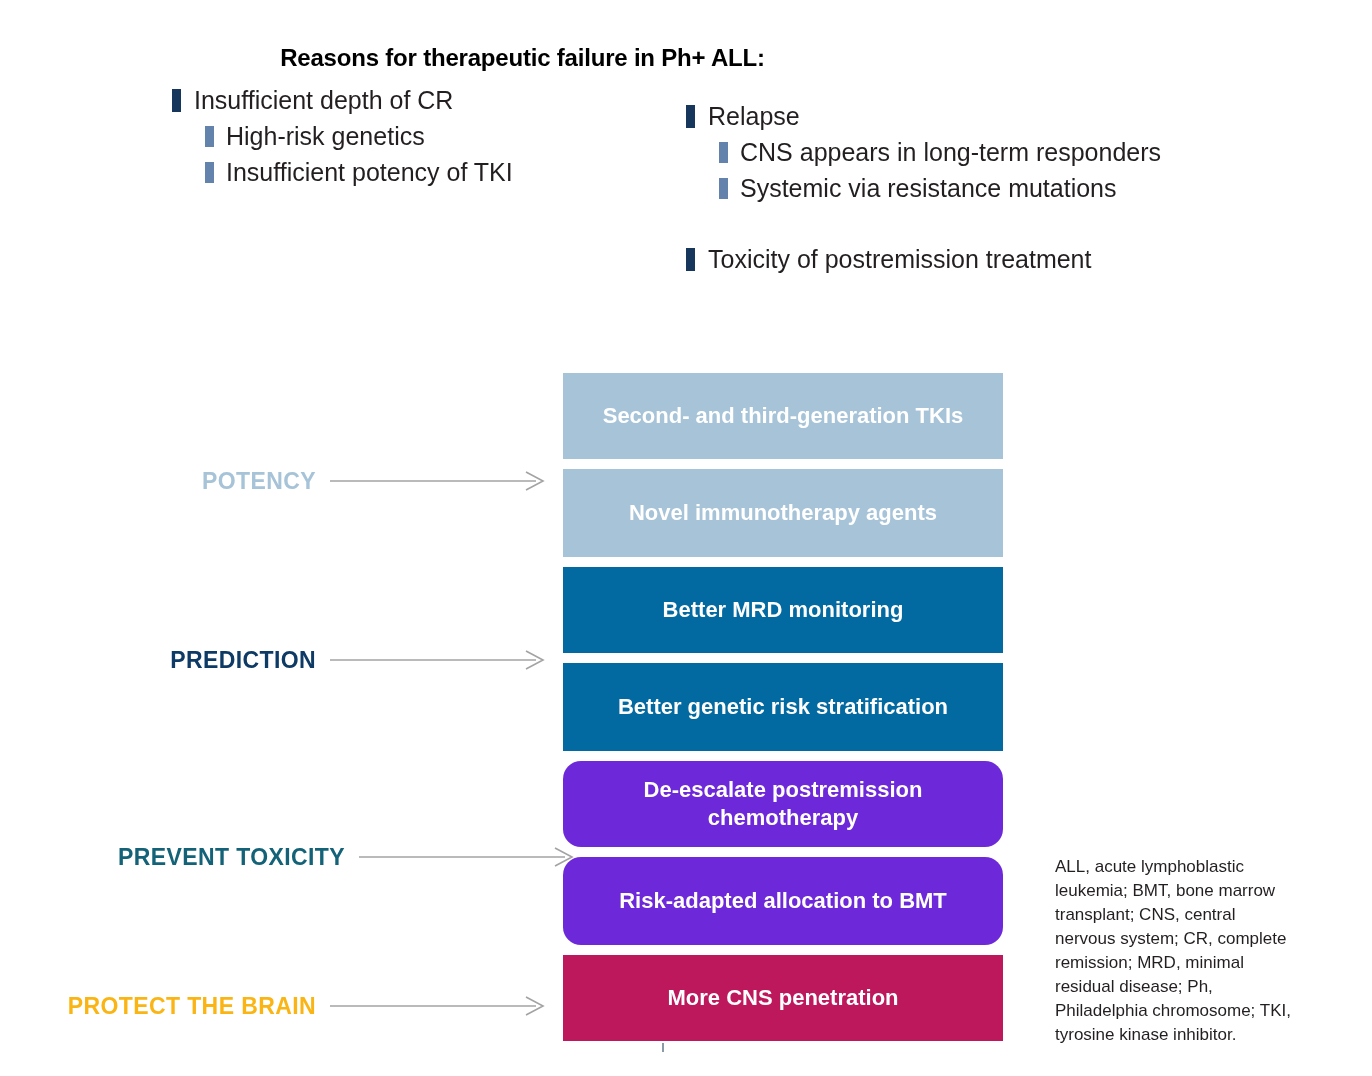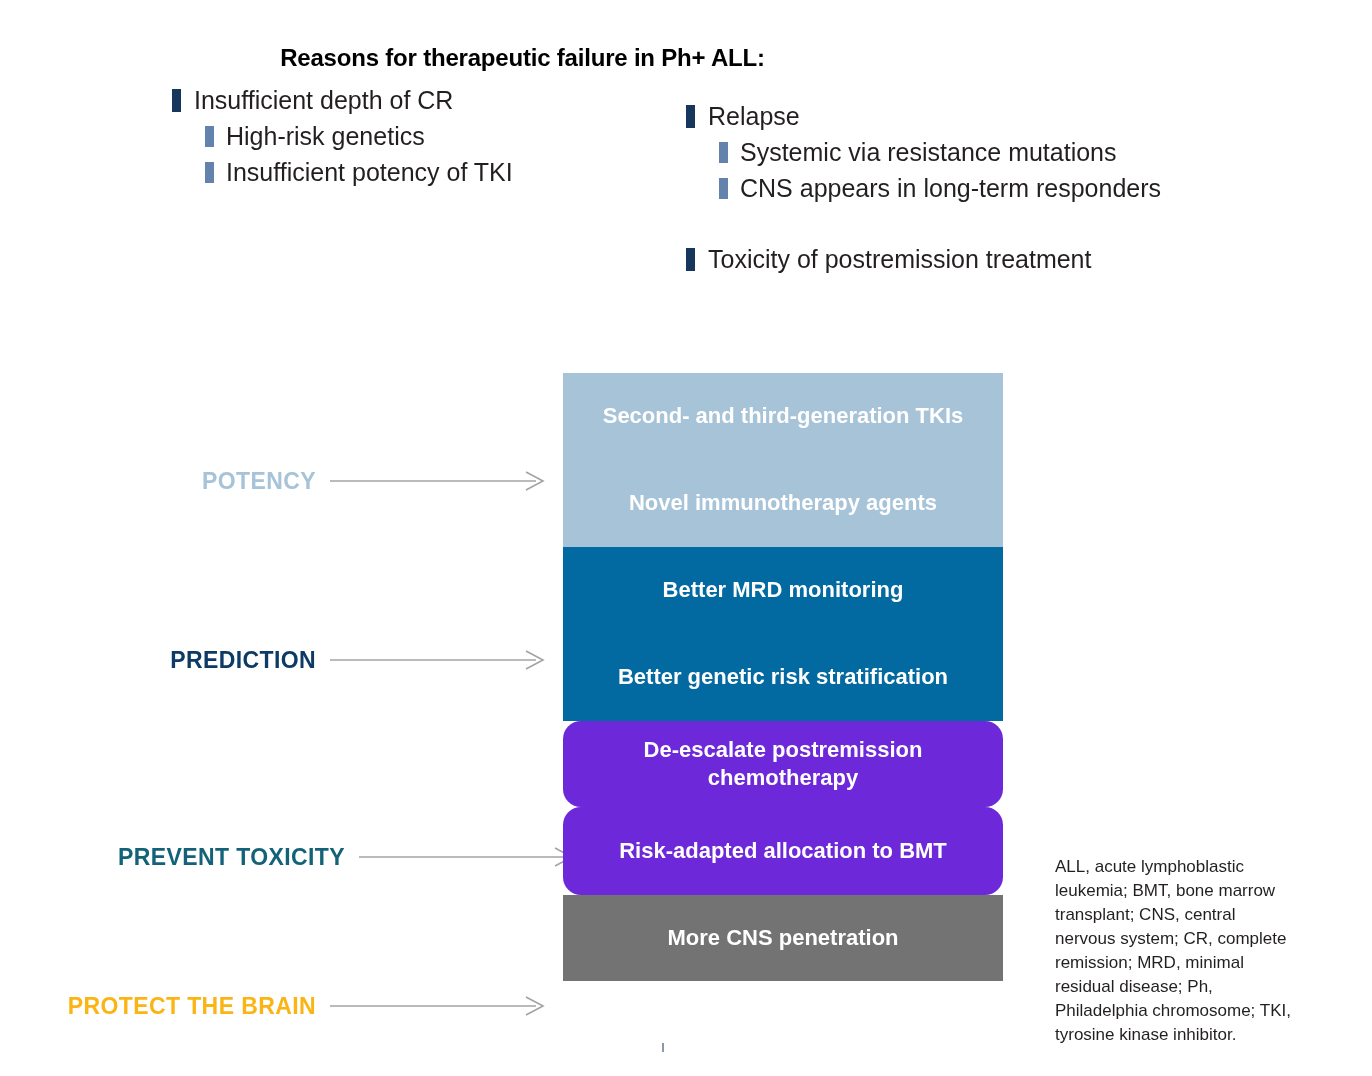--- a/index.html
+++ b/index.html
@@ -80,29 +80,30 @@
     width: 440px;
     box-sizing: border-box;
     color: #ffffff;
     font-size: 22px;
     font-weight: bold;
     display: flex;
     align-items: center;
     justify-content: center;
     text-align: center;
     line-height: 28px;
+    margin-bottom: 10px;
     padding: 0 12px;
   }
   .box.h1 { height: 86px; }
   .box.h2 { height: 88px; }
 
   .c-potency { background: #a7c3d8; }
   .c-predict { background: #0369a1; }
   .c-toxic   { background: #6d28d9; border-radius: 18px; }
-  .c-brain   { background: #737373; }
+  .c-brain   { background: #be185d; }
 
   
   .cat {
     position: absolute;
     height: 30px;
     display: flex;
     align-items: center;
     justify-content: flex-end;
     font-size: 23px;
     font-weight: bold;
@@ -173,26 +174,26 @@
 
 <div class="bullet-col col-right">
 
   <div class="bullet-row">
     <span class="marker lvl1"></span>
     <span class="bullet-text">Relapse</span>
   </div>
 
   <div class="bullet-row lvl2">
     <span class="marker lvl2"></span>
+    <span class="bullet-text">CNS appears in long-term responders</span>
+  </div>
+
+  <div class="bullet-row lvl2">
+    <span class="marker lvl2"></span>
     <span class="bullet-text">Systemic via resistance mutations</span>
-  </div>
-
-  <div class="bullet-row lvl2">
-    <span class="marker lvl2"></span>
-    <span class="bullet-text">CNS appears in long-term responders</span>
   </div>
 
   <div class="bullet-row spacer-top">
     <span class="marker lvl1"></span>
     <span class="bullet-text">Toxicity of postremission treatment</span>
   </div>
 
 </div>
 
 <div class="cat cat1">

